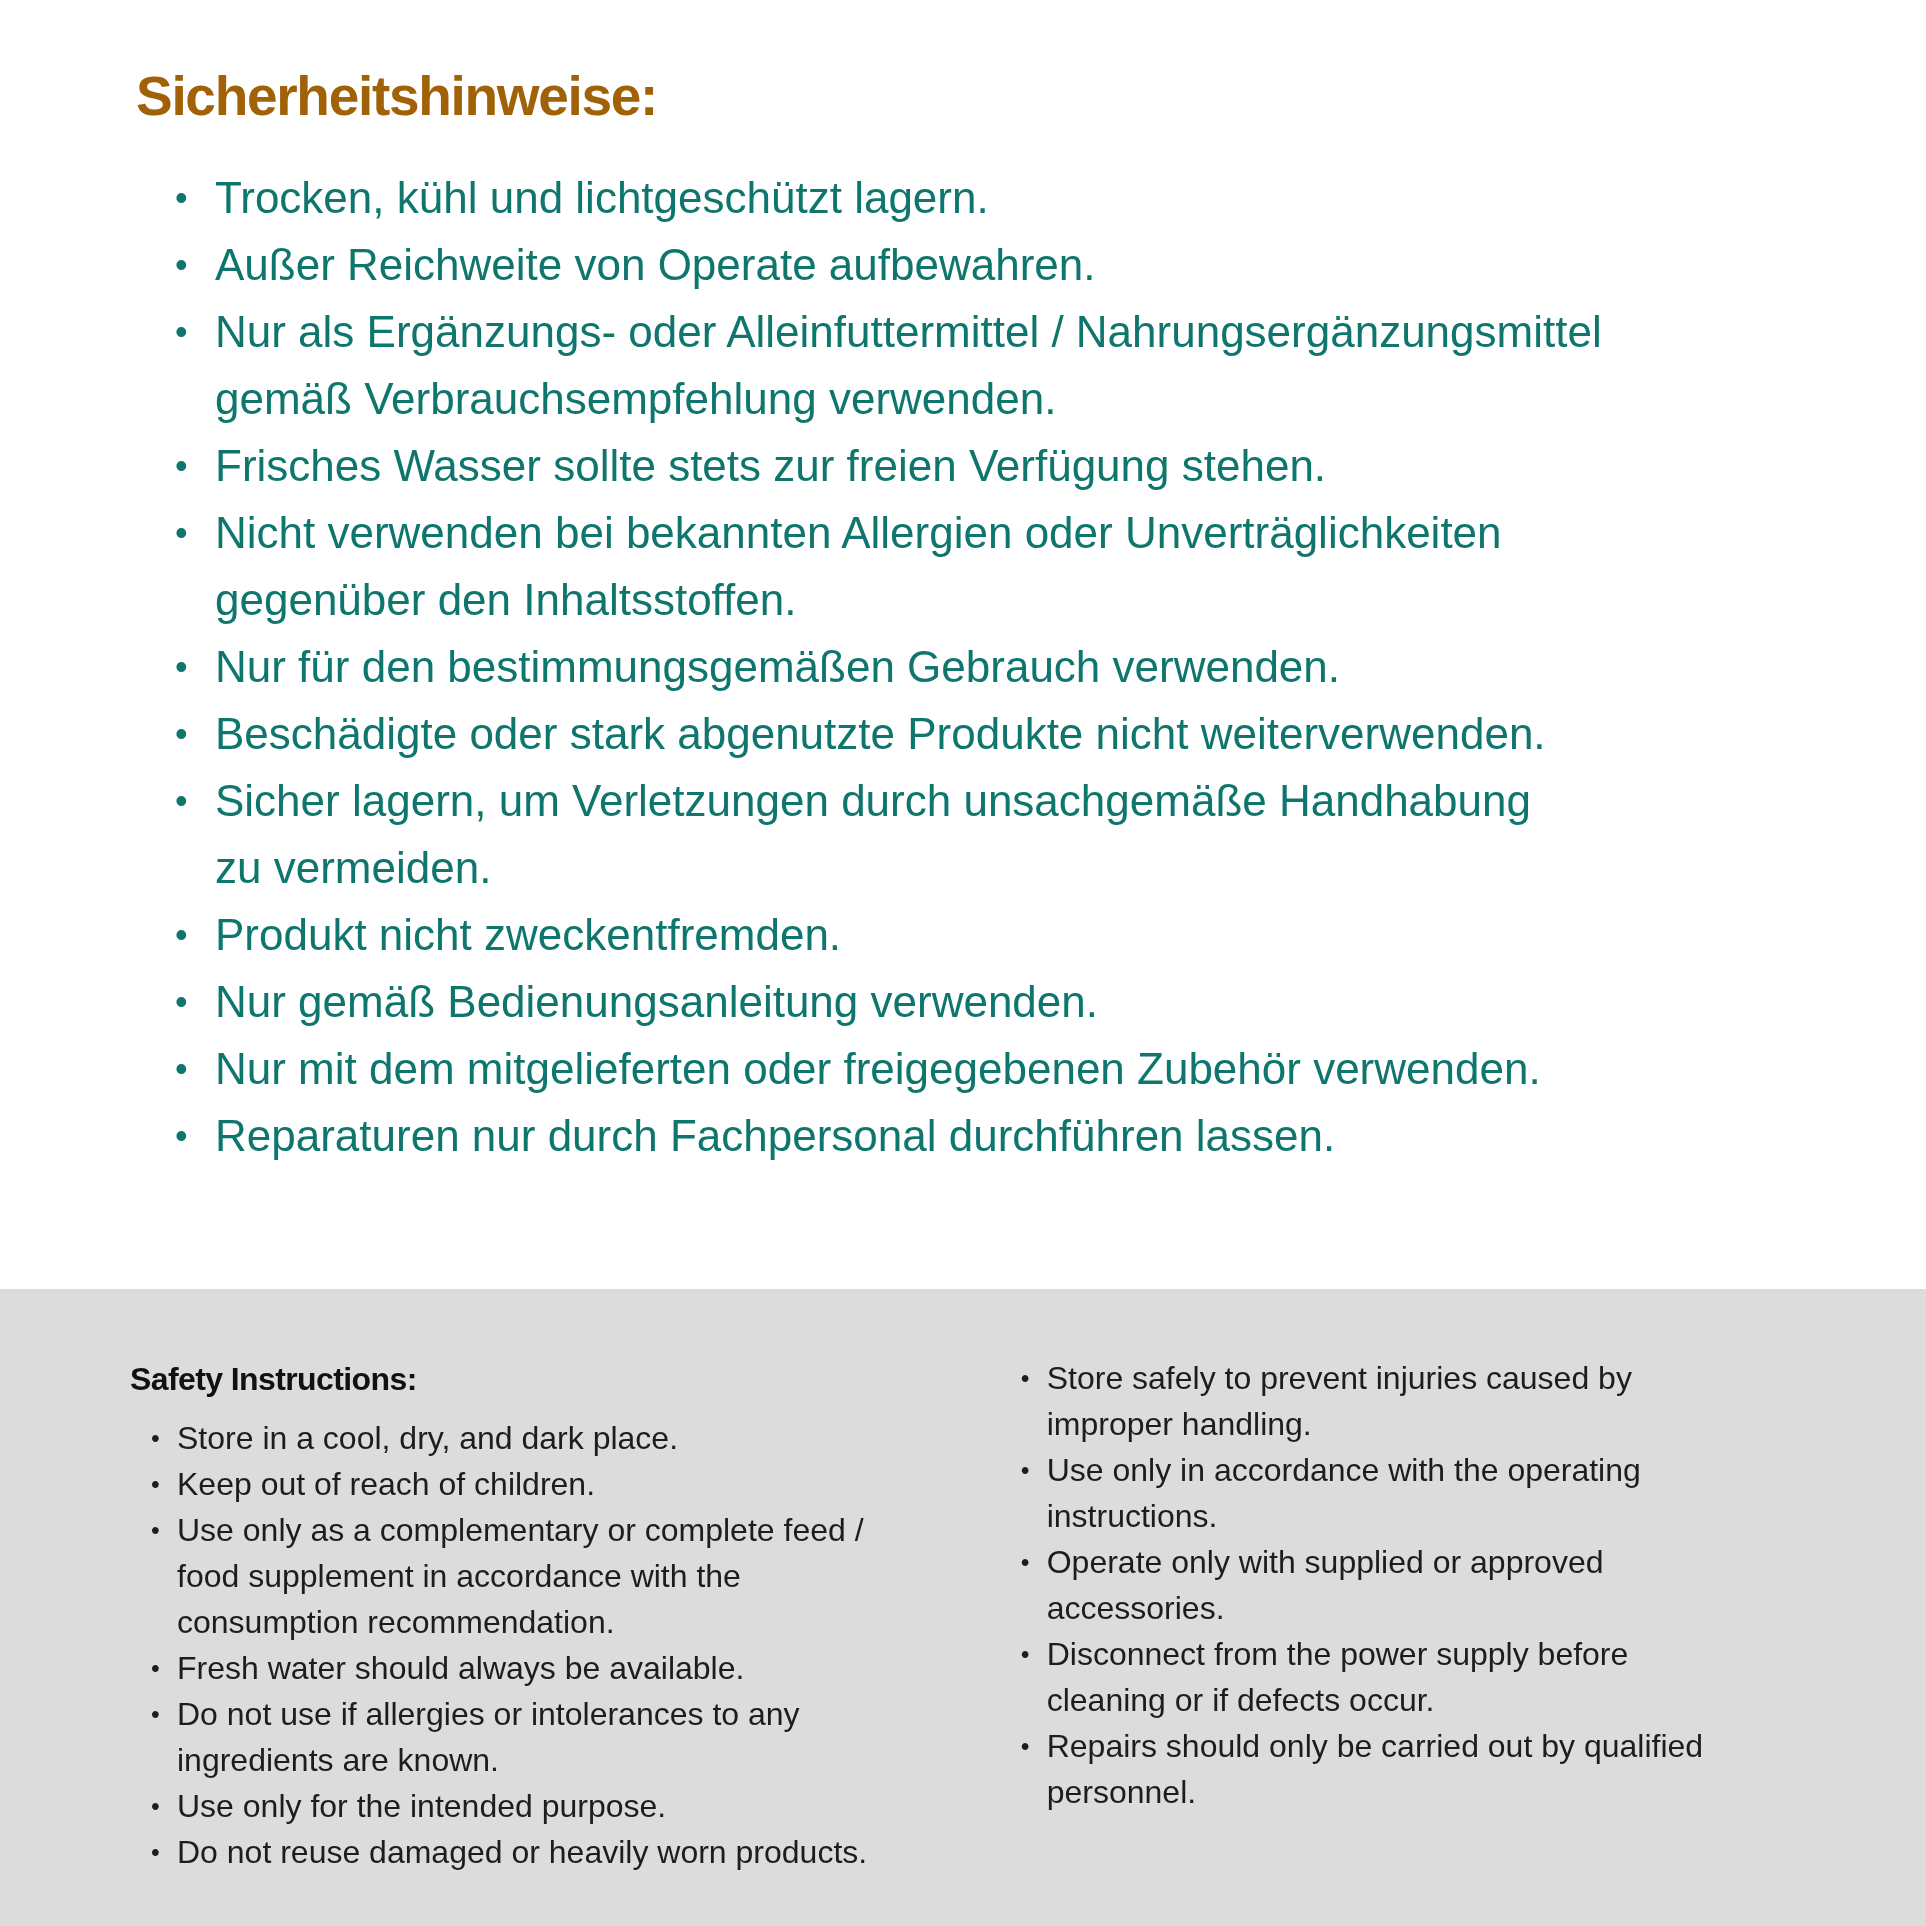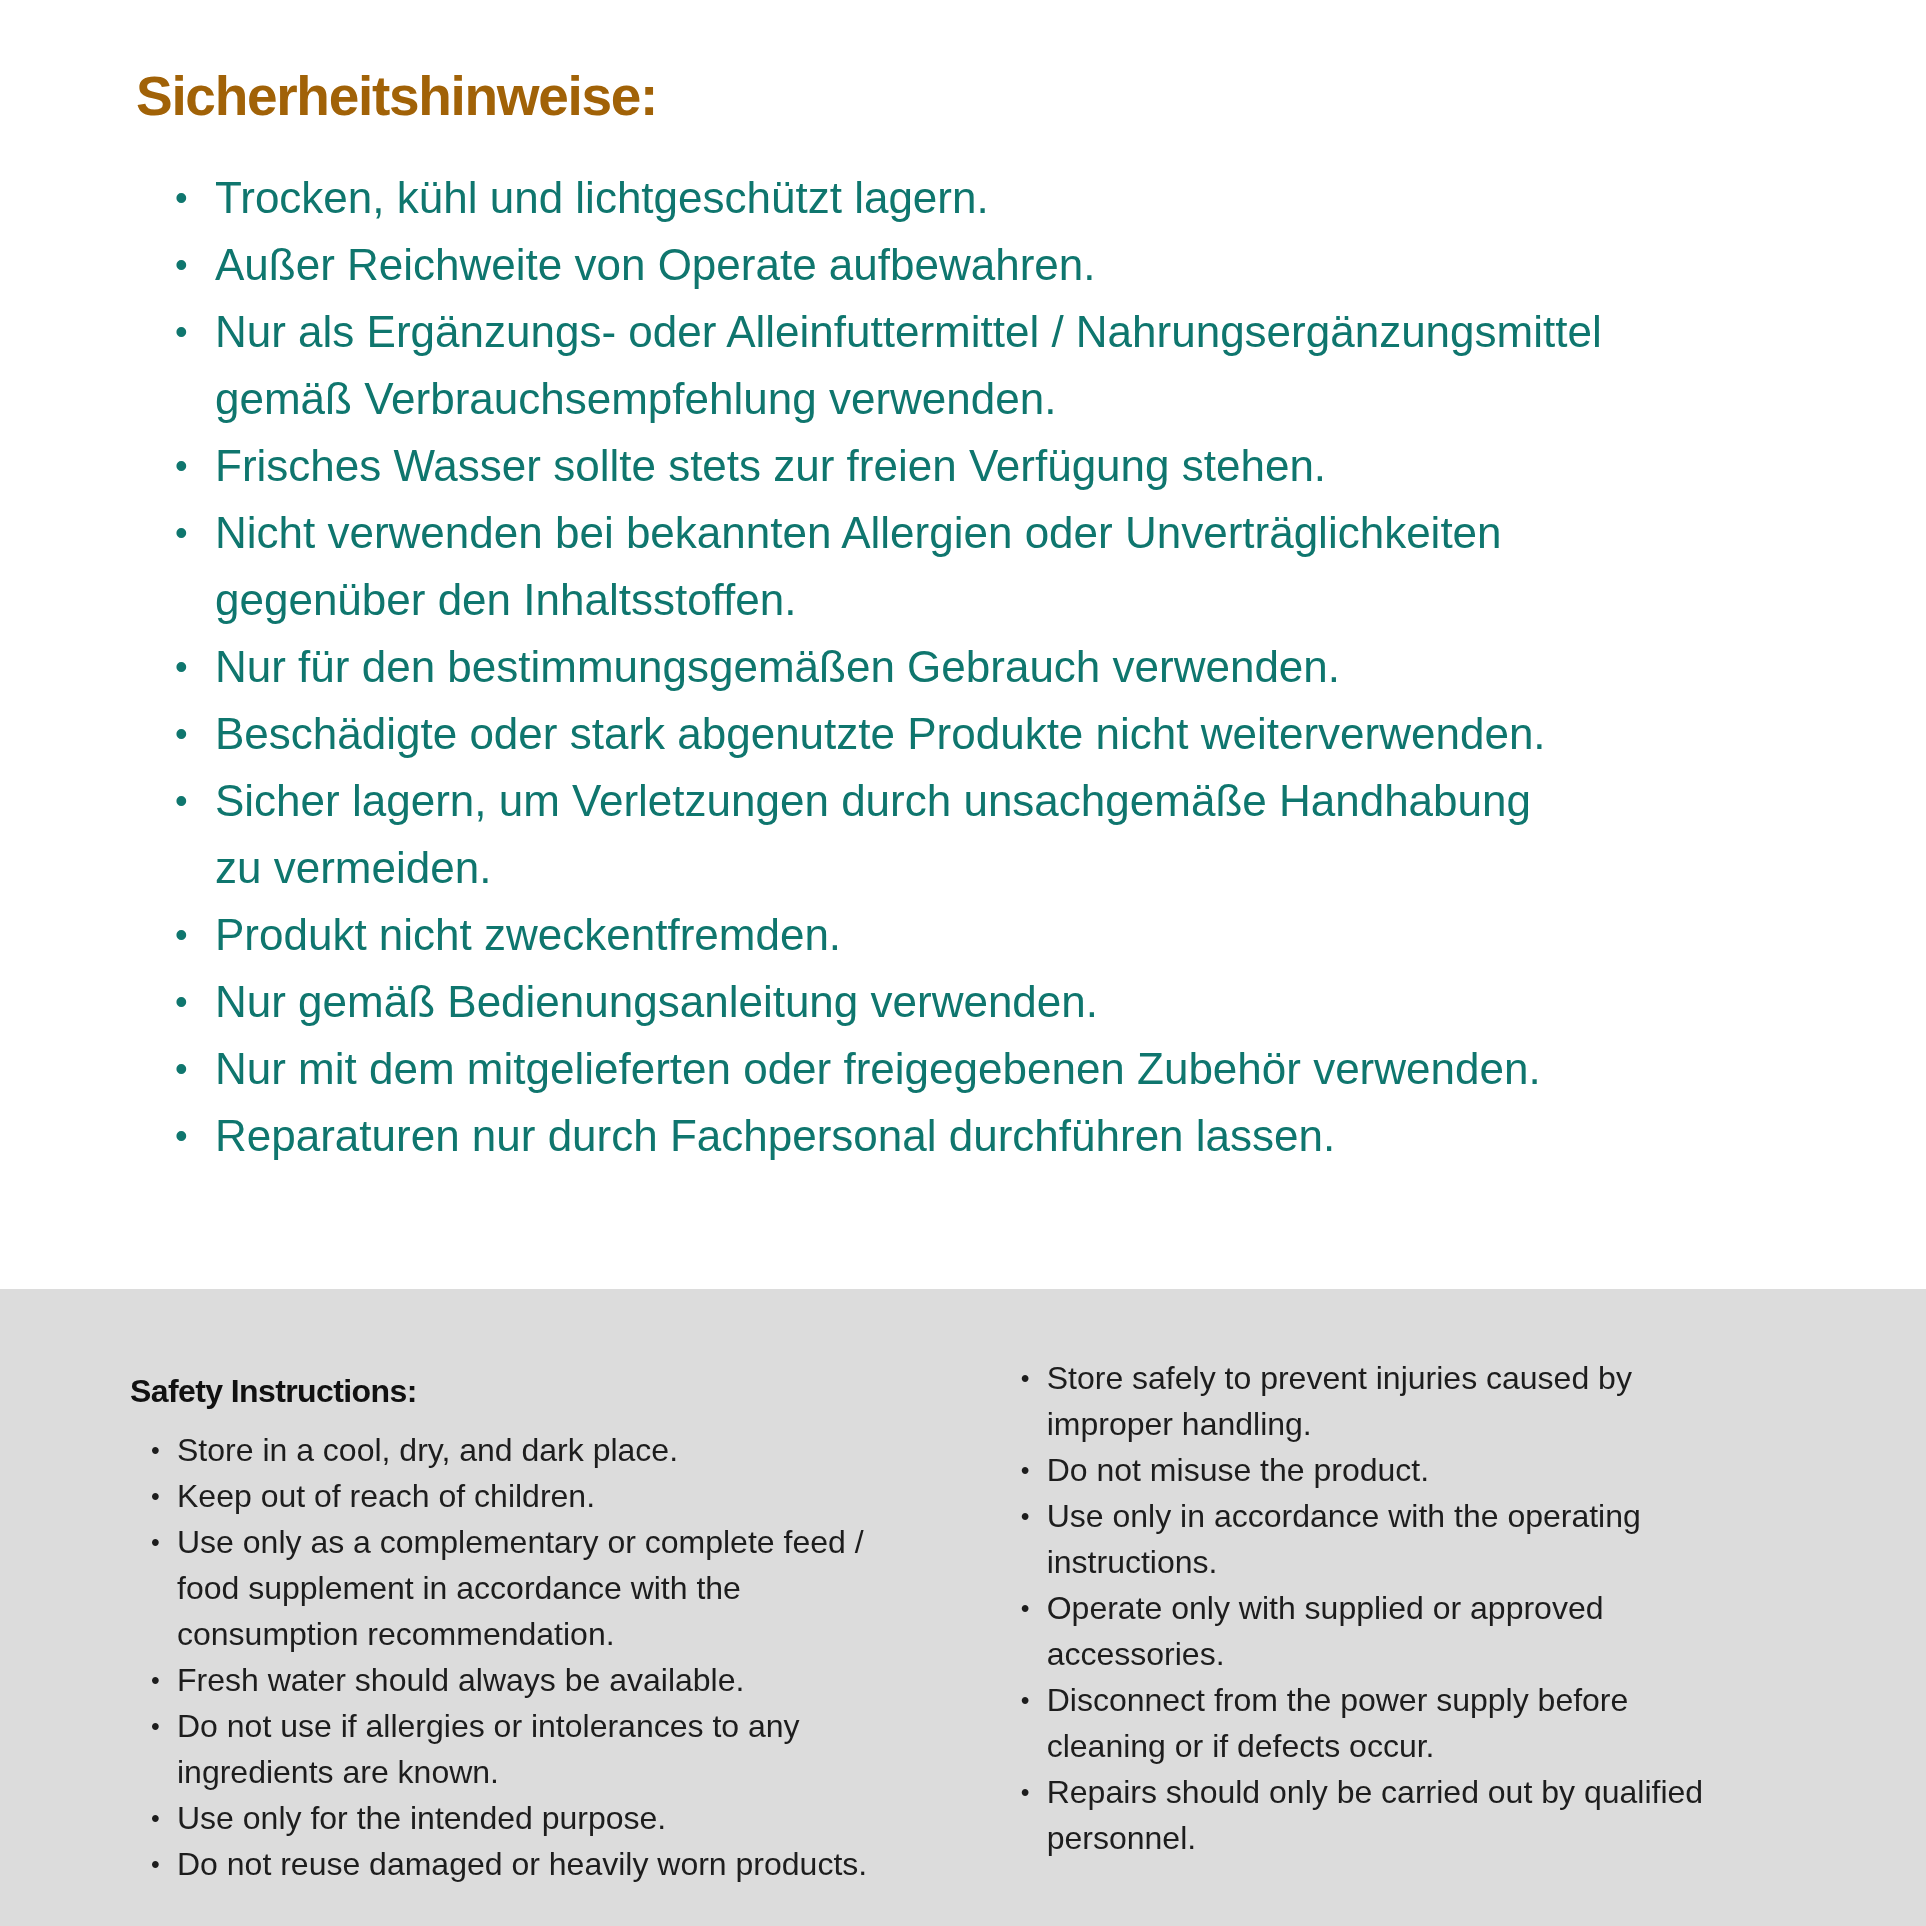--- a/index.html
+++ b/index.html
@@ -61,21 +61,21 @@
   .section-en {
     box-sizing: border-box;
     height: 637px;
     background: #dcdcdc;
     padding: 66px 56px 0 130px;
     display: grid;
     grid-template-columns: 883px 1fr;
     column-gap: 7.7px;
   }
   .en-heading {
-    margin: 16px 0 14px 0;
+    margin: 4px 0 14px 0;
     font-size: 32px;
     font-weight: 700;
     letter-spacing: -0.6px;
     line-height: 1.3;
     color: #111111;
   }
   .en-list {
     list-style: none;
     margin: 0;
     padding: 0;
@@ -136,21 +136,20 @@
         <li>Do not use if allergies or intolerances to any
 ingredients are known.</li>
         <li>Use only for the intended purpose.</li>
         <li>Do not reuse damaged or heavily worn products.</li>
       </ul>
     </div>
     <div class="en-col right-col">
       <ul class="en-list">
         <li>Store safely to prevent injuries caused by
 improper handling.</li>
-        <li>Do not misuse the product.</li>
         <li>Use only in accordance with the operating
 instructions.</li>
         <li>Operate only with supplied or approved
 accessories.</li>
         <li>Disconnect from the power supply before
 cleaning or if defects occur.</li>
         <li>Repairs should only be carried out by qualified
 personnel.</li>
       </ul>
     </div>

